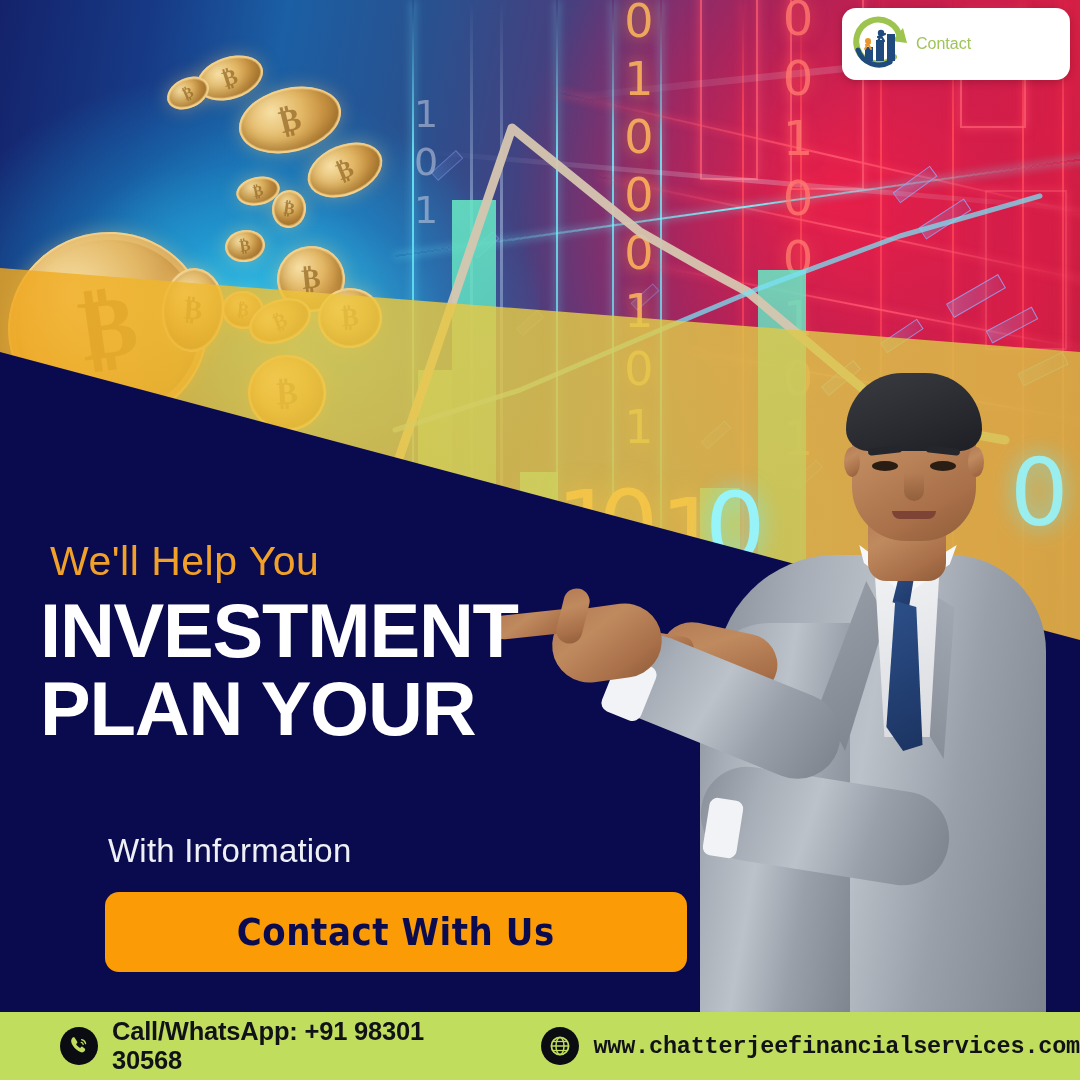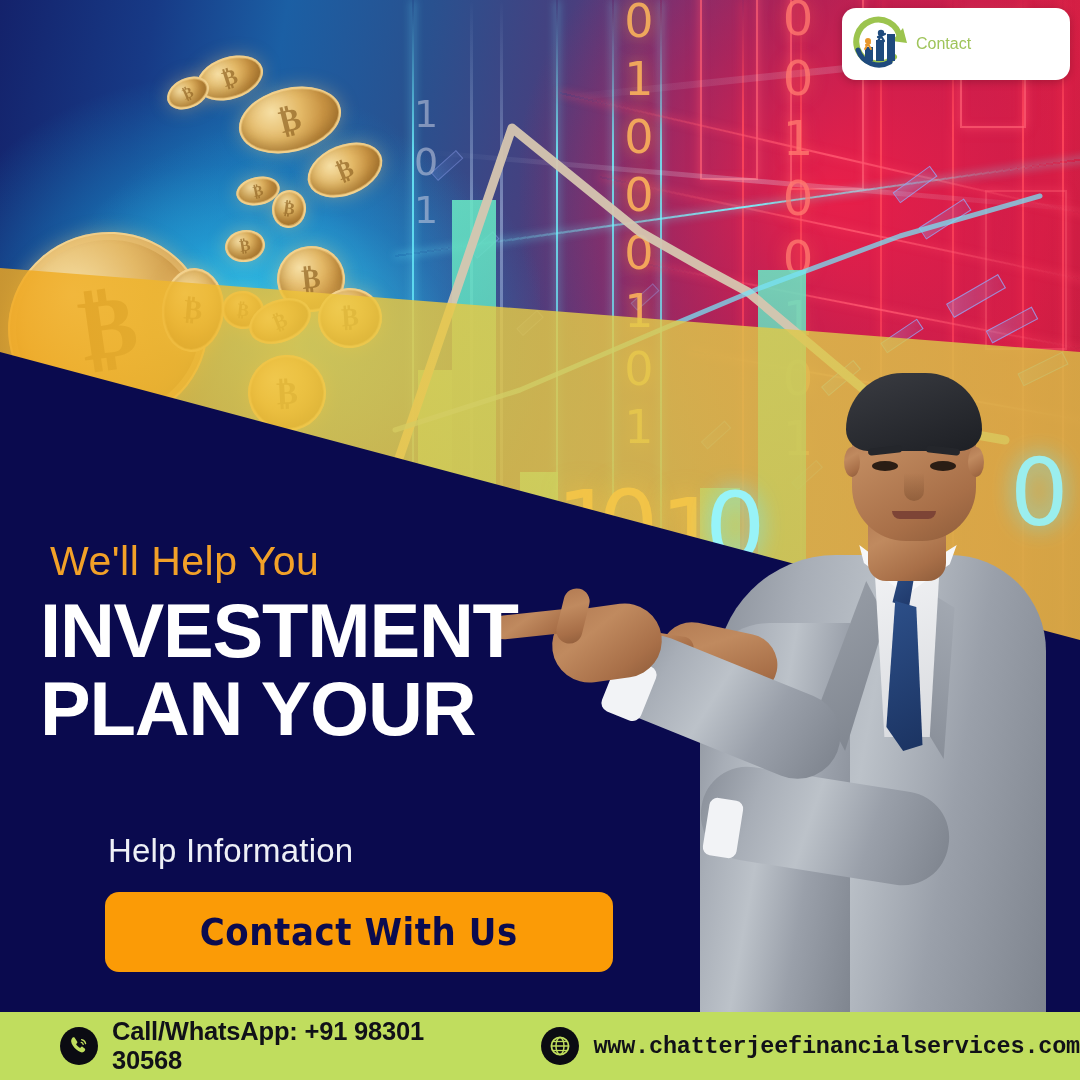--- a/index.html
+++ b/index.html
@@ -128,21 +128,21 @@
     position:absolute; left:40px; top:592px; width:640px;
     font-size:76px; font-weight:bold; color:#ffffff; line-height:1.02;
     letter-spacing:-1.2px;
   }
   .headline span { display:block; }
   .moreinfo {
     position:absolute; left:108px; top:832px;
     font-size:33px; color:#eef0f6; font-weight:400; letter-spacing:.2px;
   }
   .cta {
-    position:absolute; left:105px; top:892px; width:508px; height:80px;
+    position:absolute; left:105px; top:892px; width:582px; height:80px;
     background:#fb9b06; border:none; border-radius:14px; cursor:pointer;
     display:flex; align-items:center; justify-content:center;
   }
   .cta-label {
     font-family:"DejaVu Sans", sans-serif;
     font-size:37px; font-weight:bold; color:#0b0b4f;
     letter-spacing:.6px; transform:scaleX(.92);
   }
 
   
@@ -362,21 +362,21 @@
     <div class="logo-text">
       <span class="logo-l2">Contact</span>
     </div>
   </div>
 
   <div class="kicker">We'll Help You</div>
   <div class="headline">
     <span>INVESTMENT</span>
     <span>PLAN YOUR</span>
   </div>
-  <div class="moreinfo">Help Information</div>
+  <div class="moreinfo">With Information</div>
 
   <button class="cta">
     <span class="cta-label">Contact With Us</span>
   </button>
 
   <div class="footer">
     <div class="f-item phone">
       <span class="f-icon">
         <svg width="24" height="24" viewBox="0 0 24 24">
           <path d="M7.5 3.6c-.9-.6-2 .1-2.6.9-1.3 1.7-.9 4.2.9 7 1.9 3 5 5.7 7.6 6.6 1.8.6 3.3.2 4.2-1 .6-.8.9-1.9.1-2.6l-2-1.6c-.6-.5-1.4-.3-1.9.3l-.6.8c-1.6-.7-3.4-2.4-4.2-4l.8-.6c.6-.5.8-1.3.3-1.9z" fill="#c0dd5e"></path>

